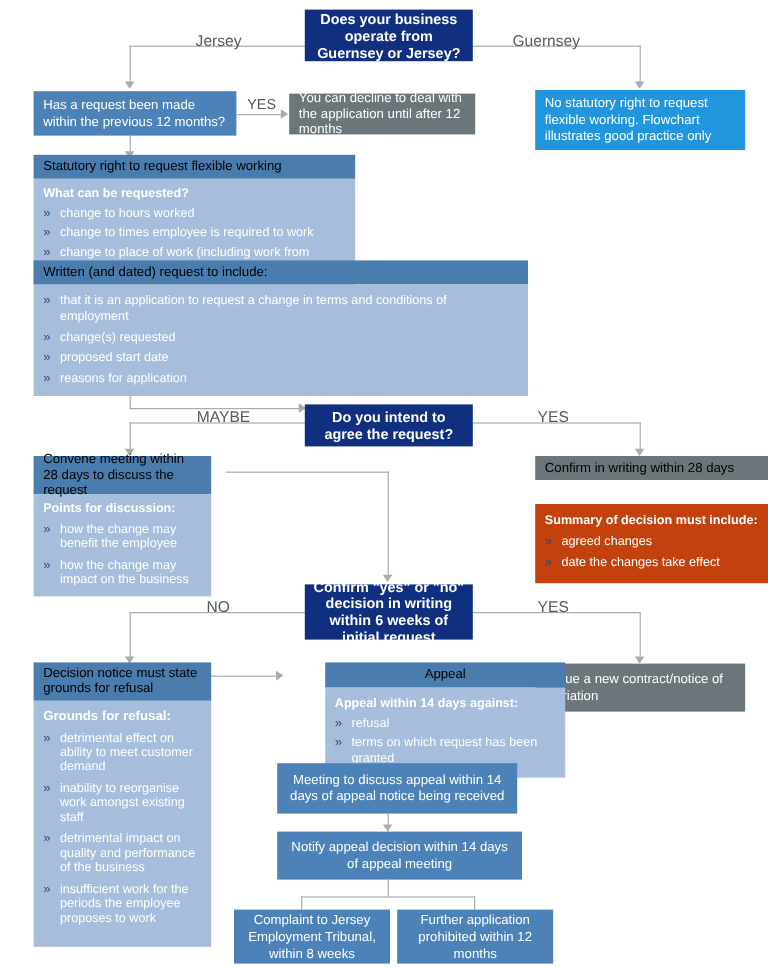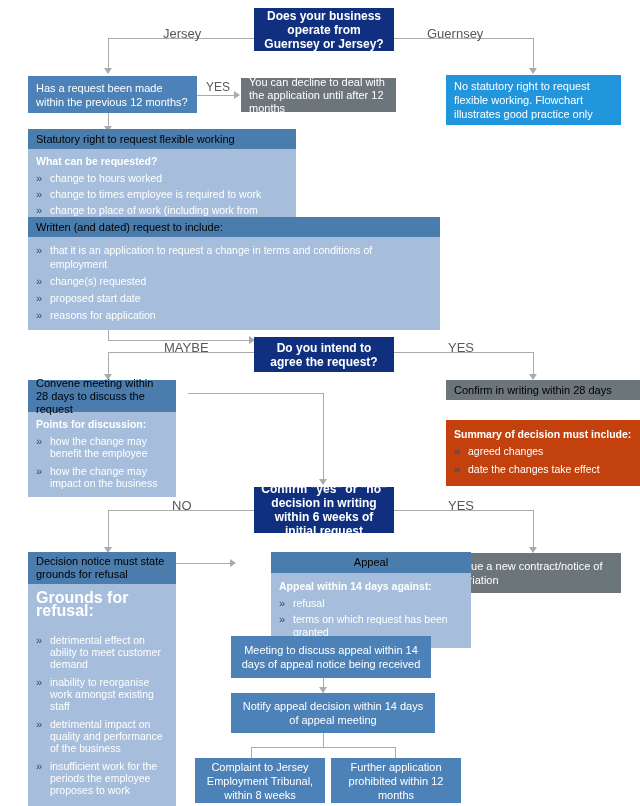--- a/index.html
+++ b/index.html
@@ -265,21 +265,21 @@
 
   <div class="node box grey t-left" style="left:446px; top:553px; width:175px; height:40px; padding:0 11px;">
     <span class="txt" style="font-size:11px; line-height:14px;">Issue a new contract/notice of variation</span>
   </div>
 
   <div class="comp" style="left:28px; top:552px; width:148px;">
     <div class="hdr hdr-steel" style="height:32px; padding:0 8px;">
       <span style="font-size:11px; line-height:13px;">Decision notice must state grounds for refusal</span>
     </div>
     <div class="bdy bdy-steel" style="padding:7px 8px 12px 8px;">
-      <div class="sub-title" style="font-size:16px; line-height:13px; margin-bottom:17px;">Grounds for refusal:</div>
+      <div class="sub-title" style="font-size:11px; line-height:13px; margin-bottom:5px;">Grounds for refusal:</div>
       <ul class="bullets" style="font-size:10.5px; line-height:12px;">
         <li style="margin-bottom:6px;">detrimental effect on ability to meet customer demand</li>
         <li style="margin-bottom:6px;">inability to reorganise work amongst existing staff</li>
         <li style="margin-bottom:6px;">detrimental impact on quality and performance of the business</li>
         <li style="margin-bottom:6px;">insufficient work for the periods the employee proposes to work</li>
 
       </ul>
     </div>
   </div>
 

